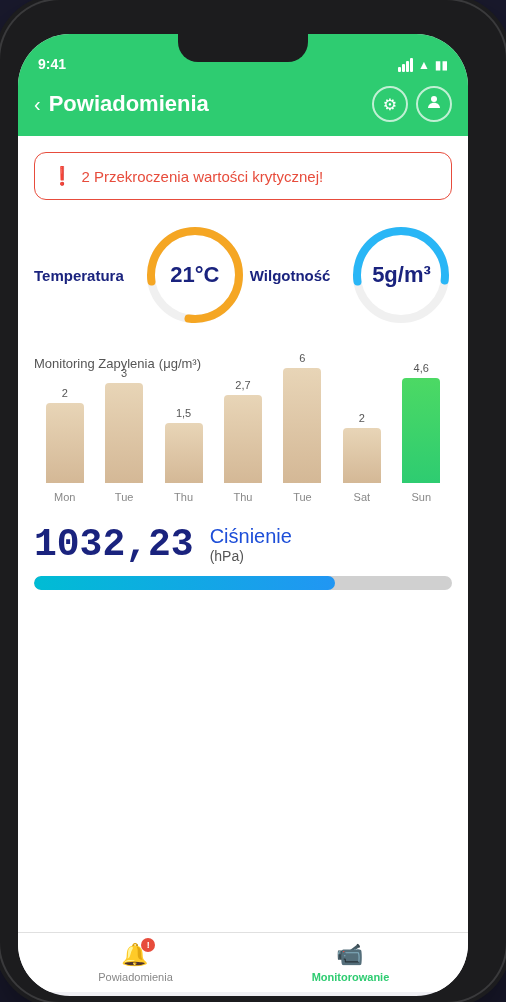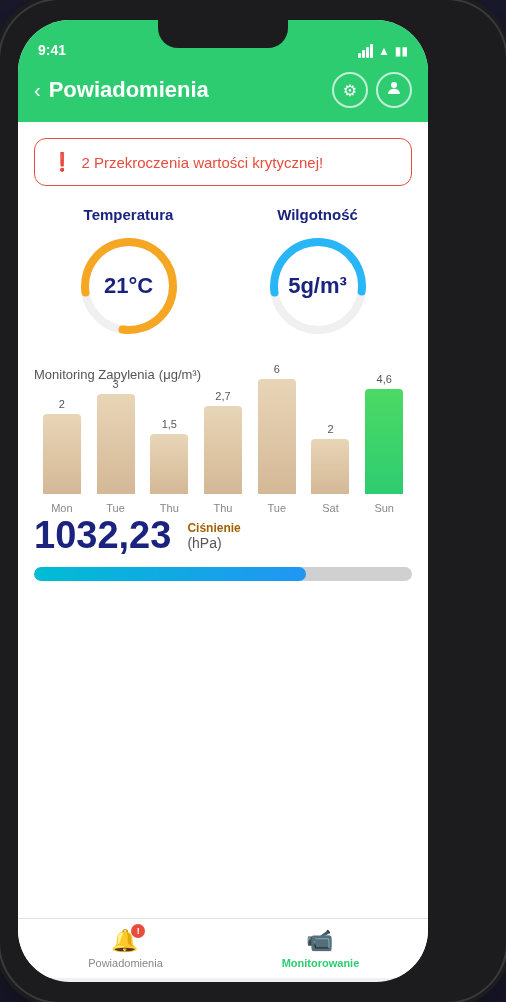--- a/index.html
+++ b/index.html
@@ -16,26 +16,26 @@
       width: 506px;
       height: 1002px;
       background: #1c1c1e;
       border-radius: 60px;
       position: relative;
       box-shadow: 0 0 0 2px #3a3a3c, 0 0 0 6px #1c1c1e, 0 30px 80px rgba(0,0,0,0.6);
       overflow: hidden;
     }
 
     .phone-inner {
-      width: 410px;
+      width: 450px;
       height: 962px;
       background: #f0f0f5;
       border-radius: 52px;
       position: absolute;
-      top: 20px;
+      top: 34px;
       left: 18px;
       overflow: hidden;
     }
 
     
     .notch {
       position: absolute;
       top: 0;
       left: 50%;
       transform: translateX(-50%);
@@ -165,23 +165,23 @@
 
     
     .gauges-row {
       display: flex;
       justify-content: space-around;
       margin-bottom: 24px;
     }
 
     .gauge-container {
       display: flex;
-      flex-direction: column;
-      align-items: center;
-      gap: 8px;
+      flex-direction: row;
+      align-items: center;
+      gap: 16px;
     }
 
     .gauge-label {
       font-size: 15px;
       font-weight: 700;
       color: #1a237e;
     }
 
     .gauge-wrap {
       position: relative;
@@ -200,20 +200,21 @@
       left: 50%;
       transform: translate(-50%, -50%);
       font-size: 22px;
       font-weight: 800;
       color: #1a237e;
       white-space: nowrap;
     }
 
     
     .chart-section {
+      margin-bottom: 20px;
     }
 
     .chart-title {
       font-size: 15px;
       font-weight: 700;
       color: #1a1a1a;
       margin-bottom: 12px;
     }
 
     .chart-title span {
@@ -270,26 +271,27 @@
       display: flex;
       align-items: center;
       gap: 16px;
       margin-bottom: 10px;
     }
 
     .pressure-value {
       font-size: 38px;
       font-weight: 800;
       color: #1a237e;
+      font-family: Liberation Mono, monospace;
     }
 
     .pressure-label {
-      font-size: 12px;
-      font-weight: 700;
-      color: #a16207;
+      font-size: 20px;
+      font-weight: 400;
+      color: #1d4ed8;
     }
 
     .pressure-unit {
       font-size: 14px;
       font-weight: 400;
       color: #555;
     }
 
     .progress-bar-container {
       height: 14px;

